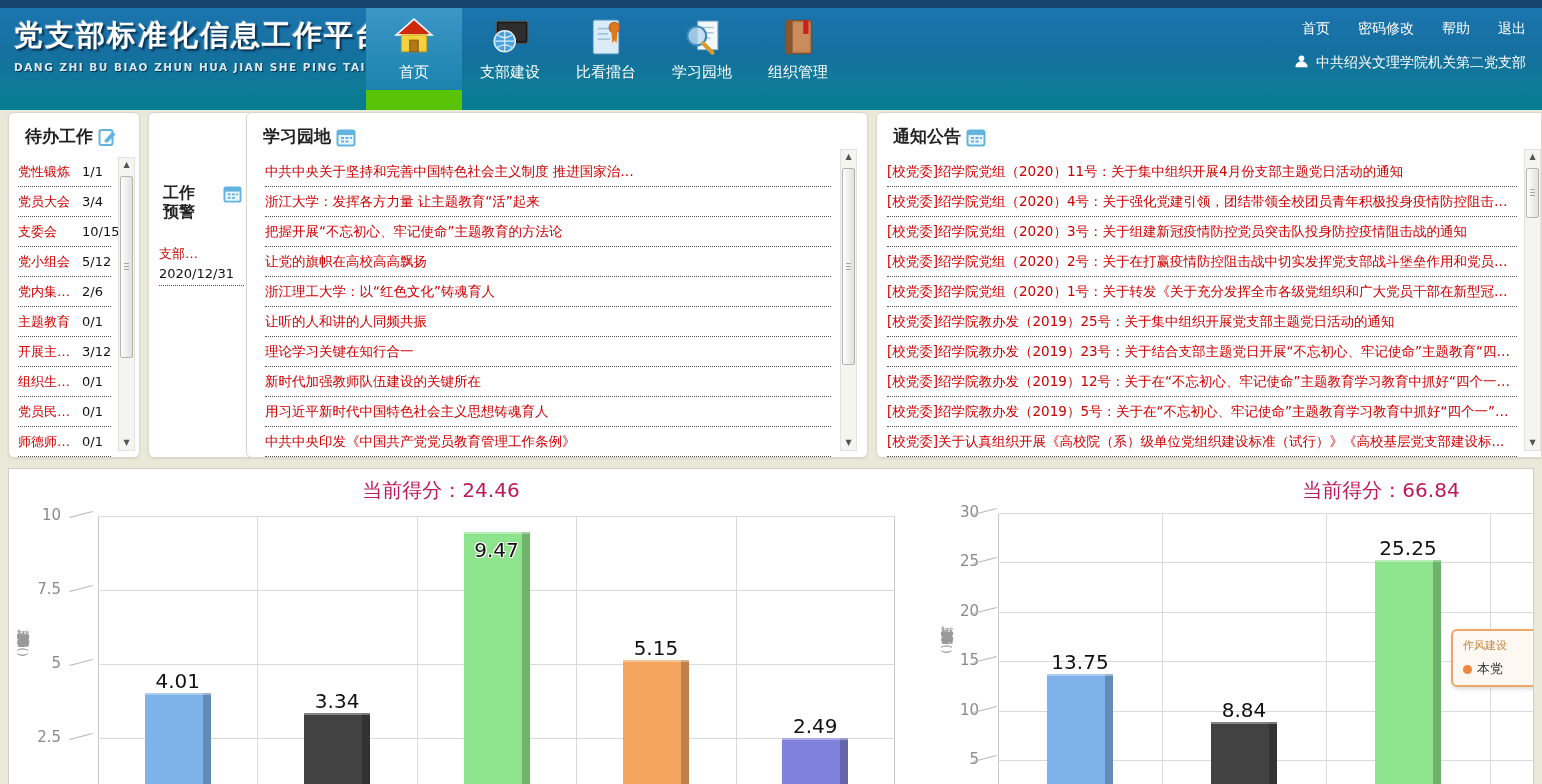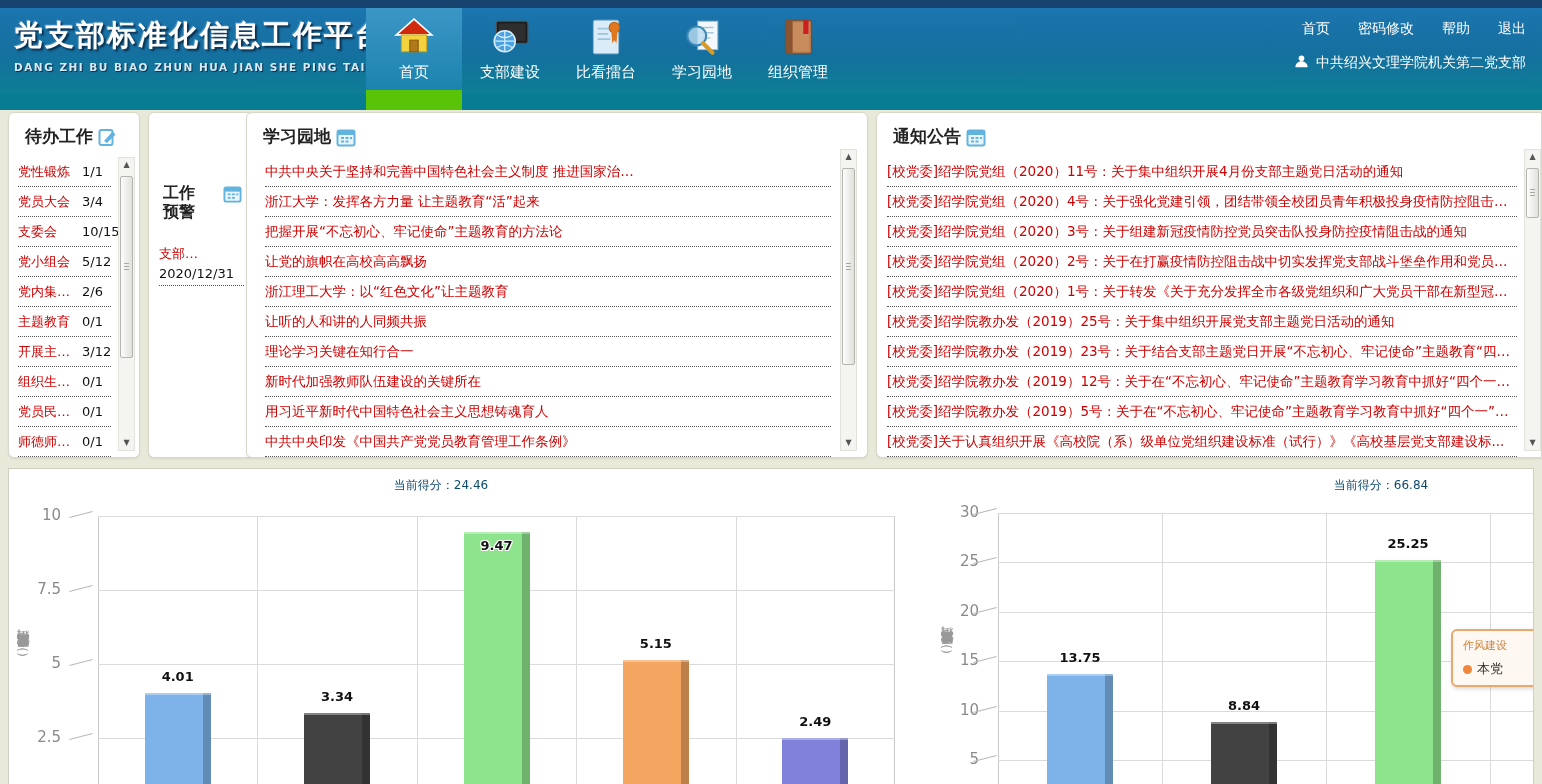--- a/index.html
+++ b/index.html
@@ -63,30 +63,30 @@
   .vs-up,.vs-down{position:absolute;left:0;right:0;height:14px;text-align:center;
     font-size:8px;line-height:14px;color:#555;cursor:pointer;}
   .vs-up{top:0;} .vs-down{bottom:0;}
   .vs-thumb{position:absolute;left:1px;right:1px;border:1px solid #b5b5b0;border-radius:2px;
     background:linear-gradient(90deg,#fdfdfd,#e0e0dc);cursor:pointer;}
   .vs-grip{position:absolute;left:3px;right:3px;top:50%;height:8px;margin-top:-4px;
     background:repeating-linear-gradient(180deg,#a8a8a2 0 1px,transparent 1px 3px);}
   
   #charts{position:absolute;left:8px;top:468px;width:1526px;height:344px;background:#fff;
     border:1px solid #cfcfc2;overflow:hidden;box-sizing:border-box;}
-  .chart-title{position:absolute;text-align:center;font-size:12px;color:#0c4a6e;}
+  .chart-title{position:absolute;text-align:center;font-size:20px;color:#be185d;}
   .chart-ylabel{position:absolute;writing-mode:vertical-rl;transform:rotate(180deg);
     font-size:12.5px;color:#999;text-align:center;width:20px;}
   .plot-frame{position:absolute;border:1px solid #c9c9c9;border-bottom:none;box-sizing:border-box;}
   .hgrid{position:absolute;height:1px;background:#dadada;}
   .vgrid{position:absolute;width:1px;background:#dadada;}
   .tick-label{position:absolute;text-align:right;font-size:15px;color:#8a8a8a;}
   .tick-dash{position:absolute;width:24px;height:1px;background:#b8b8b8;transform:rotate(-14deg);}
   .bar{position:absolute;}
-  .bar-label{position:absolute;text-align:center;font-weight:bold;font-size:13px;color:#111;}
+  .bar-label{position:absolute;text-align:center;font-weight:normal;font-size:20px;color:#111;}
   .chart-tooltip{position:absolute;width:120px;background:#fdf8f1;border:2px solid #eca76b;
     border-radius:6px;padding:7px 10px;box-shadow:1px 2px 4px rgba(0,0,0,.15);}
   .tt-title{font-size:11px;color:#c8813c;margin-bottom:7px;white-space:nowrap;}
   .tt-row{font-size:13px;color:#333;display:flex;align-items:center;gap:5px;white-space:nowrap;}
   .tt-dot{width:9px;height:9px;border-radius:50%;background:#f0873c;display:inline-block;flex:0 0 auto;}
 </style>
 </head>
 <body>
 
 <div class="header">
@@ -259,21 +259,21 @@
       <rect x="1.5" y="3.5" width="17" height="4.5" fill="#62b4de"></rect>
       <path d="M5 11 h3 M9.5 11 h3 M14 11 h2 M5 14.5 h3 M9.5 14.5 h3" stroke="#62b4de" stroke-width="1.8"></path>
     </svg>
   </div>
   <div class="news-list">
 
   <div class="news-row">中共中央关于坚持和完善中国特色社会主义制度 推进国家治…</div>
       <div class="news-row">浙江大学：发挥各方力量 让主题教育“活”起来</div>
       <div class="news-row">把握开展“不忘初心、牢记使命”主题教育的方法论</div>
       <div class="news-row">让党的旗帜在高校高高飘扬</div>
-      <div class="news-row">浙江理工大学：以“红色文化”让主题教育</div>
+      <div class="news-row">浙江理工大学：以“红色文化”铸魂育人</div>
       <div class="news-row">让听的人和讲的人同频共振</div>
       <div class="news-row">理论学习关键在知行合一</div>
       <div class="news-row">新时代加强教师队伍建设的关键所在</div>
       <div class="news-row">用习近平新时代中国特色社会主义思想铸魂育人</div>
       <div class="news-row">中共中央印发《中国共产党党员教育管理工作条例》</div>
       <div class="news-row">大学的定力与初心</div>
     </div>
   <div class="vscroll" style="right:10px;top:36px;height:302px;">
     <div class="vs-up">▲</div>
     <div class="vs-thumb" style="top:18px;height:195px;">

